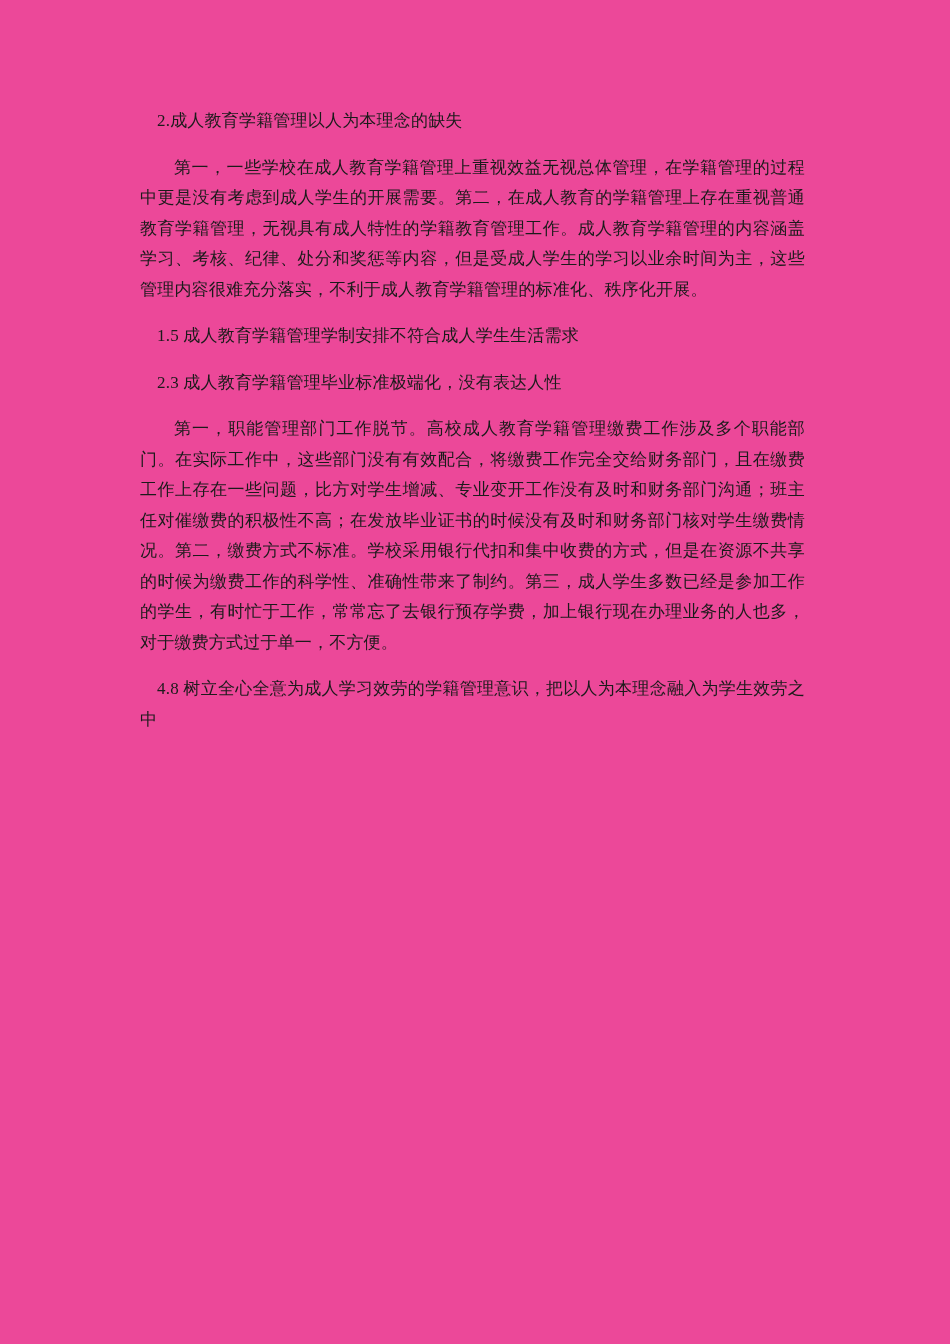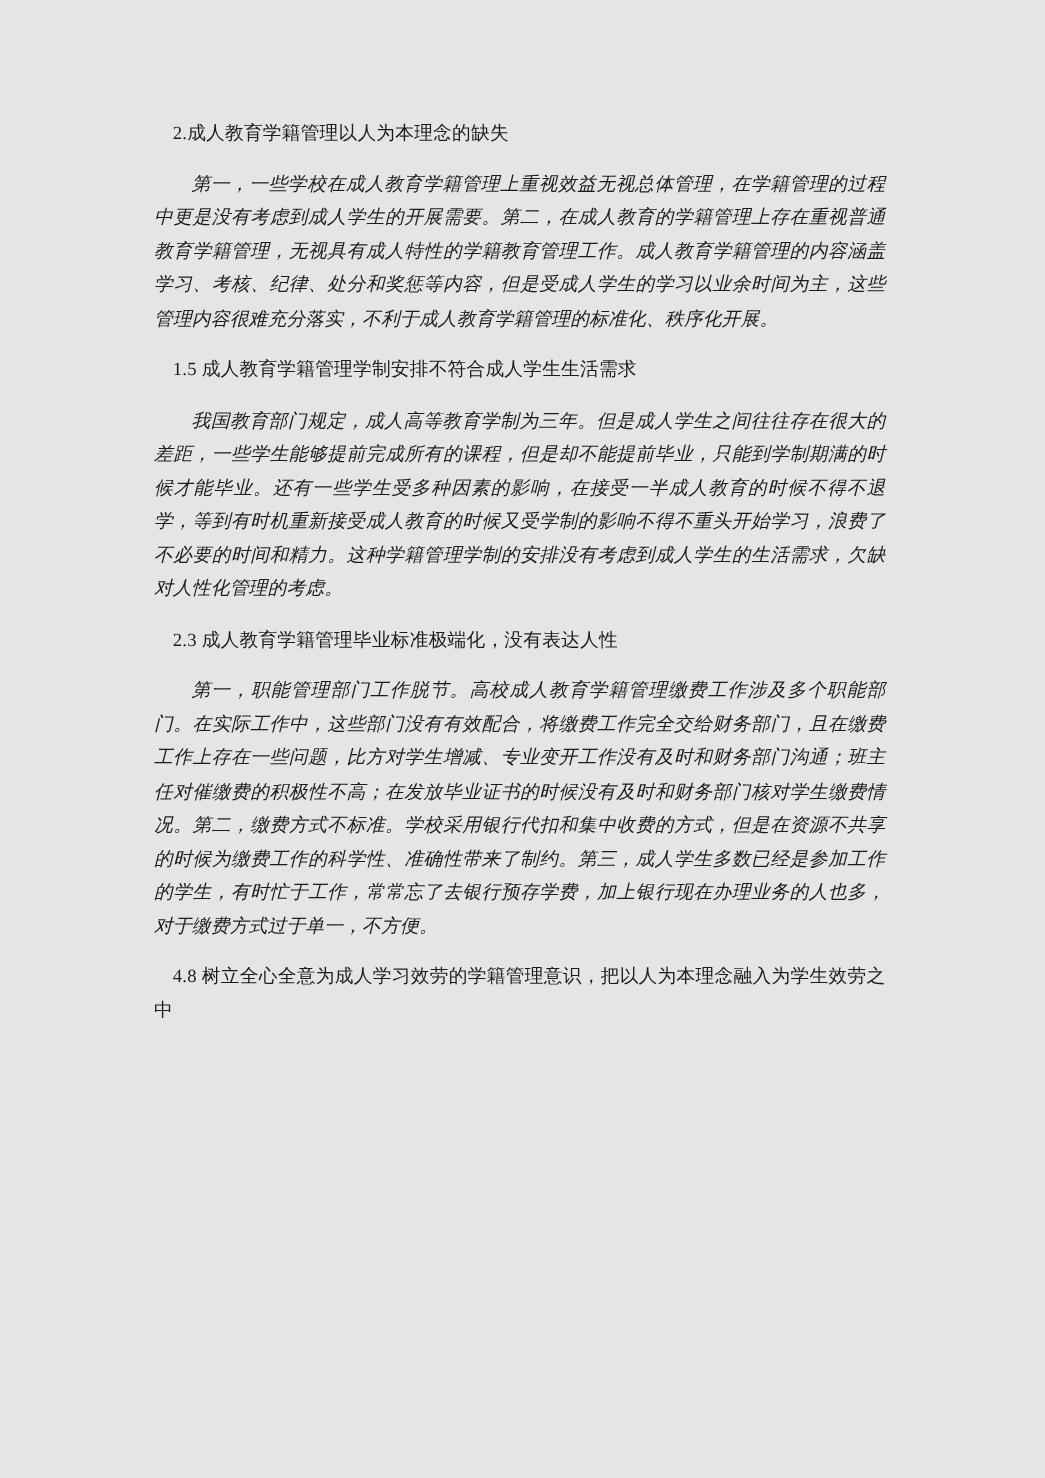--- a/index.html
+++ b/index.html
@@ -12,46 +12,44 @@
     height: 1344px;
     overflow: hidden;
     font-family: "Liberation Serif", "DejaVu Serif", serif;
     color: #1b1b1b;
   }
   .page {
     box-sizing: border-box;
     width: 950px;
     height: 1344px;
     padding: 106px 145px 0 140px;
-    background: #e5e5e5;
+    background: #ec4899;
   }
   .page p {
     margin: 16px 0 0 0;
     font-size: 17px;
     line-height: 30.5px;
     text-align: justify;
     letter-spacing: 0.2px;
     word-break: break-all;
     -webkit-font-smoothing: antialiased;
   }
   .page p:first-child {
     margin-top: 0;
   }
   .heading {
     text-indent: 1em;
   }
   .para {
     text-indent: 2em;
-    font-style: italic;
   }
 </style>
 </head>
 <body>
 
 <div class="page">
   <p class="heading">2.成人教育学籍管理以人为本理念的缺失</p>
   <p class="para">第一，一些学校在成人教育学籍管理上重视效益无视总体管理，在学籍管理的过程中更是没有考虑到成人学生的开展需要。第二，在成人教育的学籍管理上存在重视普通教育学籍管理，无视具有成人特性的学籍教育管理工作。成人教育学籍管理的内容涵盖学习、考核、纪律、处分和奖惩等内容，但是受成人学生的学习以业余时间为主，这些管理内容很难充分落实，不利于成人教育学籍管理的标准化、秩序化开展。</p>
   <p class="heading">1.5 成人教育学籍管理学制安排不符合成人学生生活需求</p>
-  <p class="para">我国教育部门规定，成人高等教育学制为三年。但是成人学生之间往往存在很大的差距，一些学生能够提前完成所有的课程，但是却不能提前毕业，只能到学制期满的时候才能毕业。还有一些学生受多种因素的影响，在接受一半成人教育的时候不得不退学，等到有时机重新接受成人教育的时候又受学制的影响不得不重头开始学习，浪费了不必要的时间和精力。这种学籍管理学制的安排没有考虑到成人学生的生活需求，欠缺对人性化管理的考虑。</p>
   <p class="heading">2.3 成人教育学籍管理毕业标准极端化，没有表达人性</p>
   <p class="para">第一，职能管理部门工作脱节。高校成人教育学籍管理缴费工作涉及多个职能部门。在实际工作中，这些部门没有有效配合，将缴费工作完全交给财务部门，且在缴费工作上存在一些问题，比方对学生增减、专业变开工作没有及时和财务部门沟通；班主任对催缴费的积极性不高；在发放毕业证书的时候没有及时和财务部门核对学生缴费情况。第二，缴费方式不标准。学校采用银行代扣和集中收费的方式，但是在资源不共享的时候为缴费工作的科学性、准确性带来了制约。第三，成人学生多数已经是参加工作的学生，有时忙于工作，常常忘了去银行预存学费，加上银行现在办理业务的人也多，对于缴费方式过于单一，不方便。</p>
   <p class="heading">4.8 树立全心全意为成人学习效劳的学籍管理意识，把以人为本理念融入为学生效劳之中</p>
 </div>
 
 </body></html>

